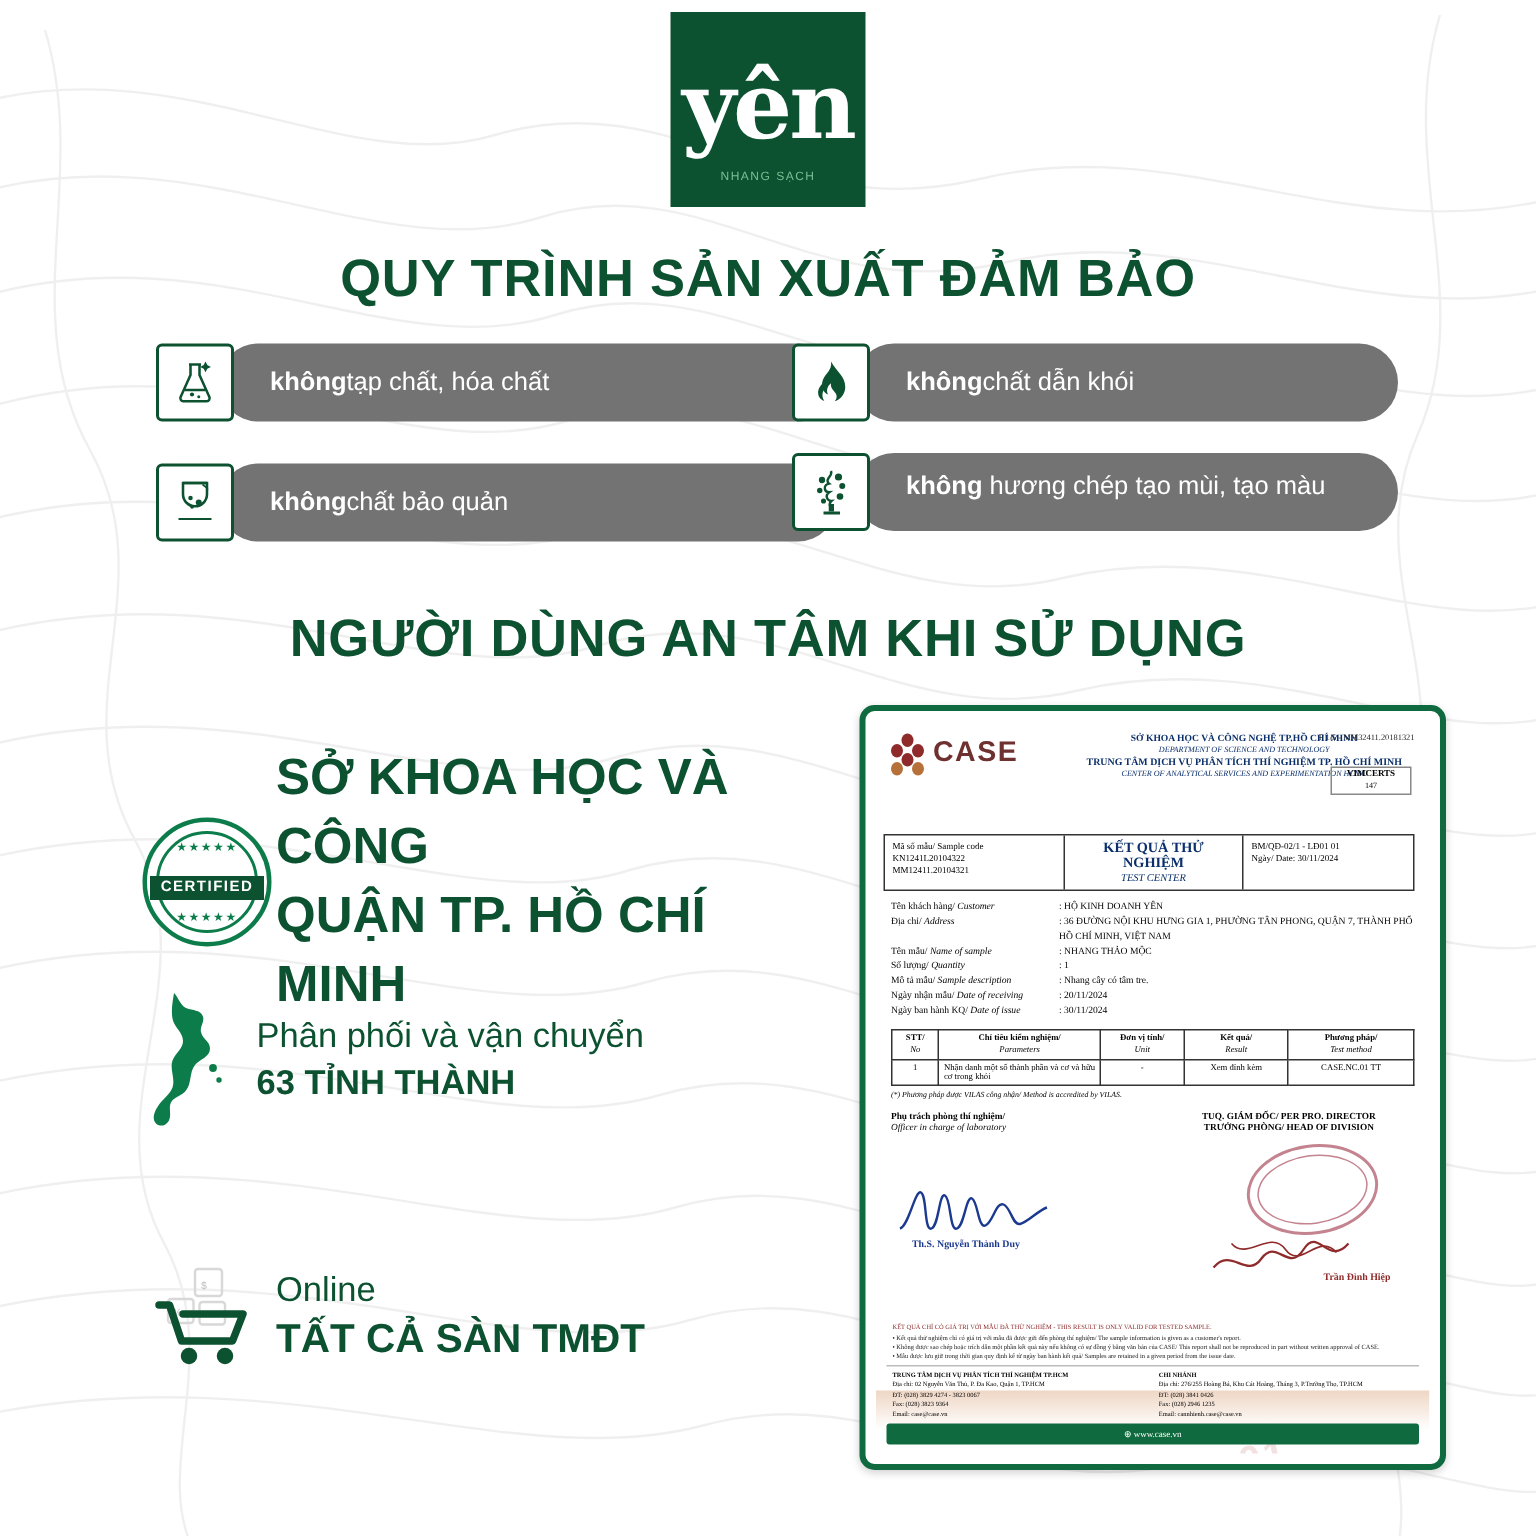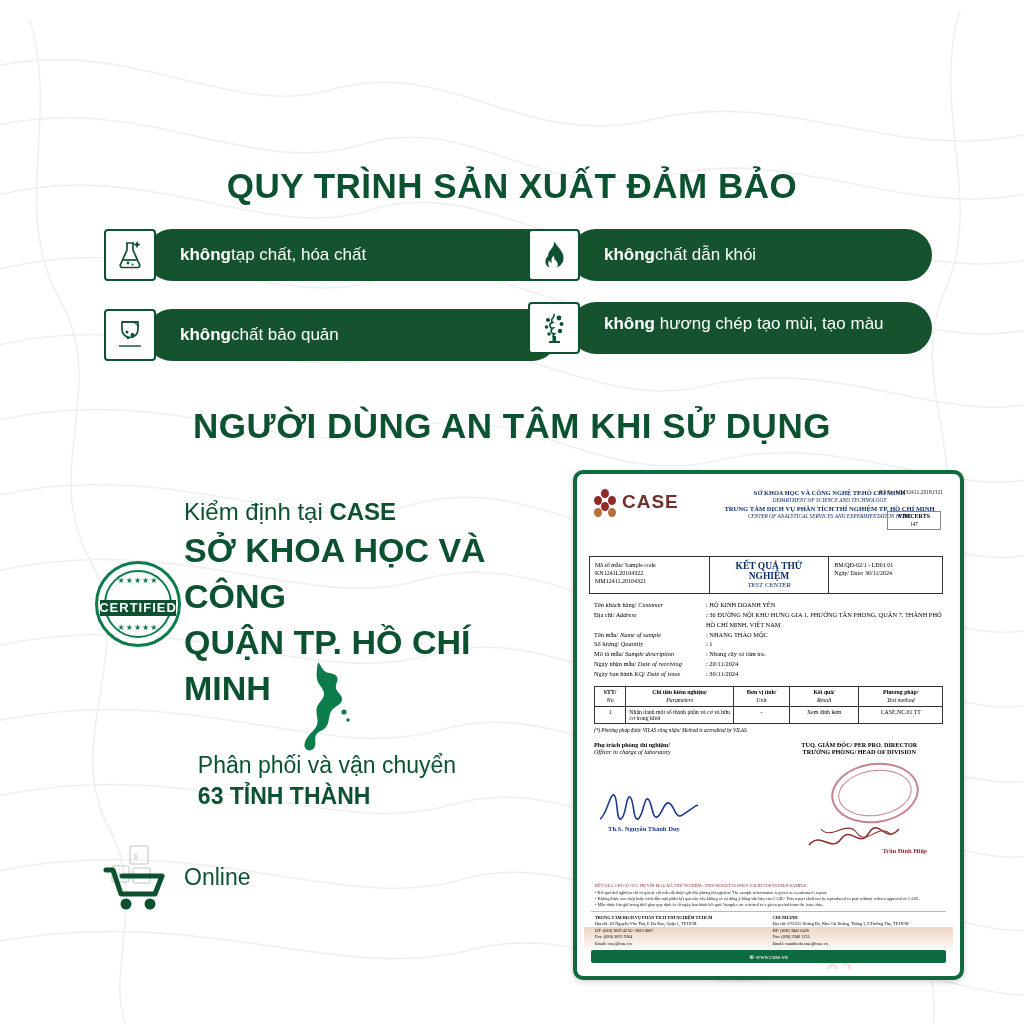--- a/index.html
+++ b/index.html
@@ -69,21 +69,21 @@
     border: 2px solid #0c5231;
     border-radius: 4px;
     display: flex; align-items: center; justify-content: center;
     background: #ffffff;
     flex: 0 0 auto;
     position: relative;
     z-index: 3;
   }
   .feat-pill {
     margin-left: -10px;
-    background: #14532d;
+    background: #737373;
     border-radius: 26px;
     color: #ffffff;
     font-size: 17px;
     padding: 13px 26px 13px 34px;
     display: flex; align-items: center;
     min-height: 52px;
   }
   .feat-pill b { font-weight: bold; }
   .feat-pill span.light { font-weight: normal; }
 
@@ -100,21 +100,21 @@
   .row { position: absolute; display: flex; align-items: center; z-index: 2; }
   .row-ico { width: 92px; flex: 0 0 92px; display: flex; align-items: center; justify-content: center; }
   .row-txt { color: #0c5231; }
 
   #r1 { left: 92px; top: 496px; width: 470px; }
   #r1 .row-txt { font-size: 24px; line-height: 1.35; }
   #r1 .row-txt .ln1 { font-weight: normal; }
   #r1 .row-txt .ln1 b { font-weight: bold; }
   #r1 .row-txt .big { font-weight: bold; font-size: 34px; display: block; }
 
-  #r2 { left: 92px; top: 660px; width: 470px; flex-direction: column; }
+  #r2 { left: 79px; top: 660px; width: 470px; }
   #r2 .row-txt .t1 { font-size: 23px; display: block; }
   #r2 .row-txt .t2 { font-size: 23px; font-weight: bold; display: block; margin-top: 4px; }
 
   #r3 { left: 92px; top: 840px; width: 470px; }
   #r3 .row-txt .t1 { font-size: 23px; display: block; }
   #r3 .row-txt .t2 { font-size: 27px; font-weight: bold; display: block; margin-top: 4px; }
 
   
   .cert {
     width: 86px; height: 86px; border-radius: 50%;
@@ -128,21 +128,21 @@
     position: absolute; inset: 6px;
     border-radius: 50%;
     border: 2px solid #0c7d4a;
   }
   .cert-band {
     position: absolute; left: 2px; right: 2px; top: 36px;
     height: 16px; background: #0c5231;
     display: flex; align-items: center; justify-content: center;
     z-index: 2;
   }
-  .cert-band span { color: #fff; font-size: 13px; letter-spacing: 1px; font-weight: bold; }
+  .cert-band span { color: #fff; font-size: 10px; letter-spacing: 1px; font-weight: bold; }
   .cert-stars { position: absolute; top: 12px; left: 0; right: 0; text-align: center; color: #0c7d4a; font-size: 8px; letter-spacing: 1px; }
   .cert-stars.bottom { top: auto; bottom: 12px; }
 
   
   #cert-card {
     position: absolute; left: 573px; top: 470px;
     width: 391px; height: 510px;
     background: #ffffff;
     border: 4px solid #0f6b3f;
     border-radius: 10px;
@@ -257,20 +257,24 @@
       <path d="M-20,650 C170,600 310,690 430,655 C550,620 630,715 750,685 C875,655 980,730 1044,700"></path>
       <path d="M-20,725 C180,675 320,765 440,730 C560,695 640,790 760,760 C880,730 985,805 1044,775"></path>
       <path d="M-20,800 C180,750 330,840 450,805 C570,770 650,865 770,835 C890,805 990,880 1044,850"></path>
       <path d="M-20,875 C190,825 340,915 460,880 C580,845 660,940 780,910 C895,880 995,950 1044,925"></path>
       <path d="M-20,945 C190,900 340,985 470,950 C590,918 670,1005 790,975 C900,948 1000,1012 1044,990"></path>
       <path d="M30,20 C60,120 10,210 60,300 C110,390 40,470 90,560 C140,650 60,740 110,830 C150,905 100,980 130,1035"></path>
       <path d="M960,10 C930,110 985,200 945,290 C905,380 975,460 935,550 C895,640 965,720 925,810 C890,890 950,970 930,1040"></path>
     </g>
   </svg>
 
+  <div class="logo-box">
+    <div class="logo-text">yên</div>
+    <div class="logo-sub">NHANG SẠCH</div>
+  </div>
 
   <div class="heading" id="h2">NGƯỜI DÙNG AN TÂM KHI SỬ DỤNG</div>
   <div class="heading" id="h1">QUY TRÌNH SẢN XUẤT ĐẢM BẢO</div>
 
   <div class="feat" id="f1">
     <div class="feat-icon">
       <svg width="34" height="34" viewBox="0 0 34 34" fill="none" stroke="#0c5231" stroke-width="1.7">
         <path d="M13 5h8M14 5v7L7.5 26.5A2 2 0 0 0 9.4 29.5h15.2a2 2 0 0 0 1.9-3L20 12V5"></path>
         <path d="M10.2 22h13.6"></path>
         <circle cx="15" cy="25" r="1.4" fill="#0c5231" stroke="none"></circle>
@@ -338,21 +342,20 @@
     <div class="row-ico">
       <div class="cert">
         <div class="cert-stars">★★★★★</div>
         <div class="cert-band">
           <span>CERTIFIED</span>
         </div>
         <div class="cert-stars bottom">★★★★★</div>
       </div>
     </div>
     <div class="row-txt">
-      <span class="ln1"><span>Kiểm định tại </span><b>CASE</b></span>
       <span class="big">SỞ KHOA HỌC VÀ CÔNG</span>
       <span class="big">QUẬN TP. HỒ CHÍ MINH</span>
     </div>
   </div>
 
   <div class="row" id="r2">
     <div class="row-ico">
       <svg width="58" height="92" viewBox="0 0 58 92" fill="#0c7d4a">
         <path d="M20 2c3 3 4 8 8 10 5 2 9 1 11 5 2 4-2 7-1 11 1 5 6 6 6 11 0 6-7 7-10 11-4 5-2 12-6 17-3 4-8 4-10 8-2 4 1 9-2 13-2 3-6 3-8 1-3-3-1-8 1-11 3-5 8-8 10-13 2-6-2-12 0-18 2-5 7-8 7-13 0-6-6-9-7-15-1-5 0-11 1-17z"></path>
         <circle cx="46" cy="52" r="2.6"></circle>
@@ -379,20 +382,21 @@
         </g>
         <g fill="#0c5231">
           <path d="M6 30h7l8 24h34l7-18H22" fill="none" stroke="#0c5231" stroke-width="5" stroke-linejoin="round" stroke-linecap="round"></path>
           <circle cx="26" cy="64" r="5.5"></circle>
           <circle cx="50" cy="64" r="5.5"></circle>
         </g>
       </svg>
     </div>
     <div class="row-txt">
       <span class="t1">Online</span>
+      <span class="t2">TẤT CẢ SÀN TMĐT</span>
     </div>
   </div>
 
   <div id="cert-card">
     <div id="cert-inner">
 
       <div class="doc-code">F 1/5 - MM32411.20181321</div>
 
       <div class="doc-top">
         <div class="case-logo">

